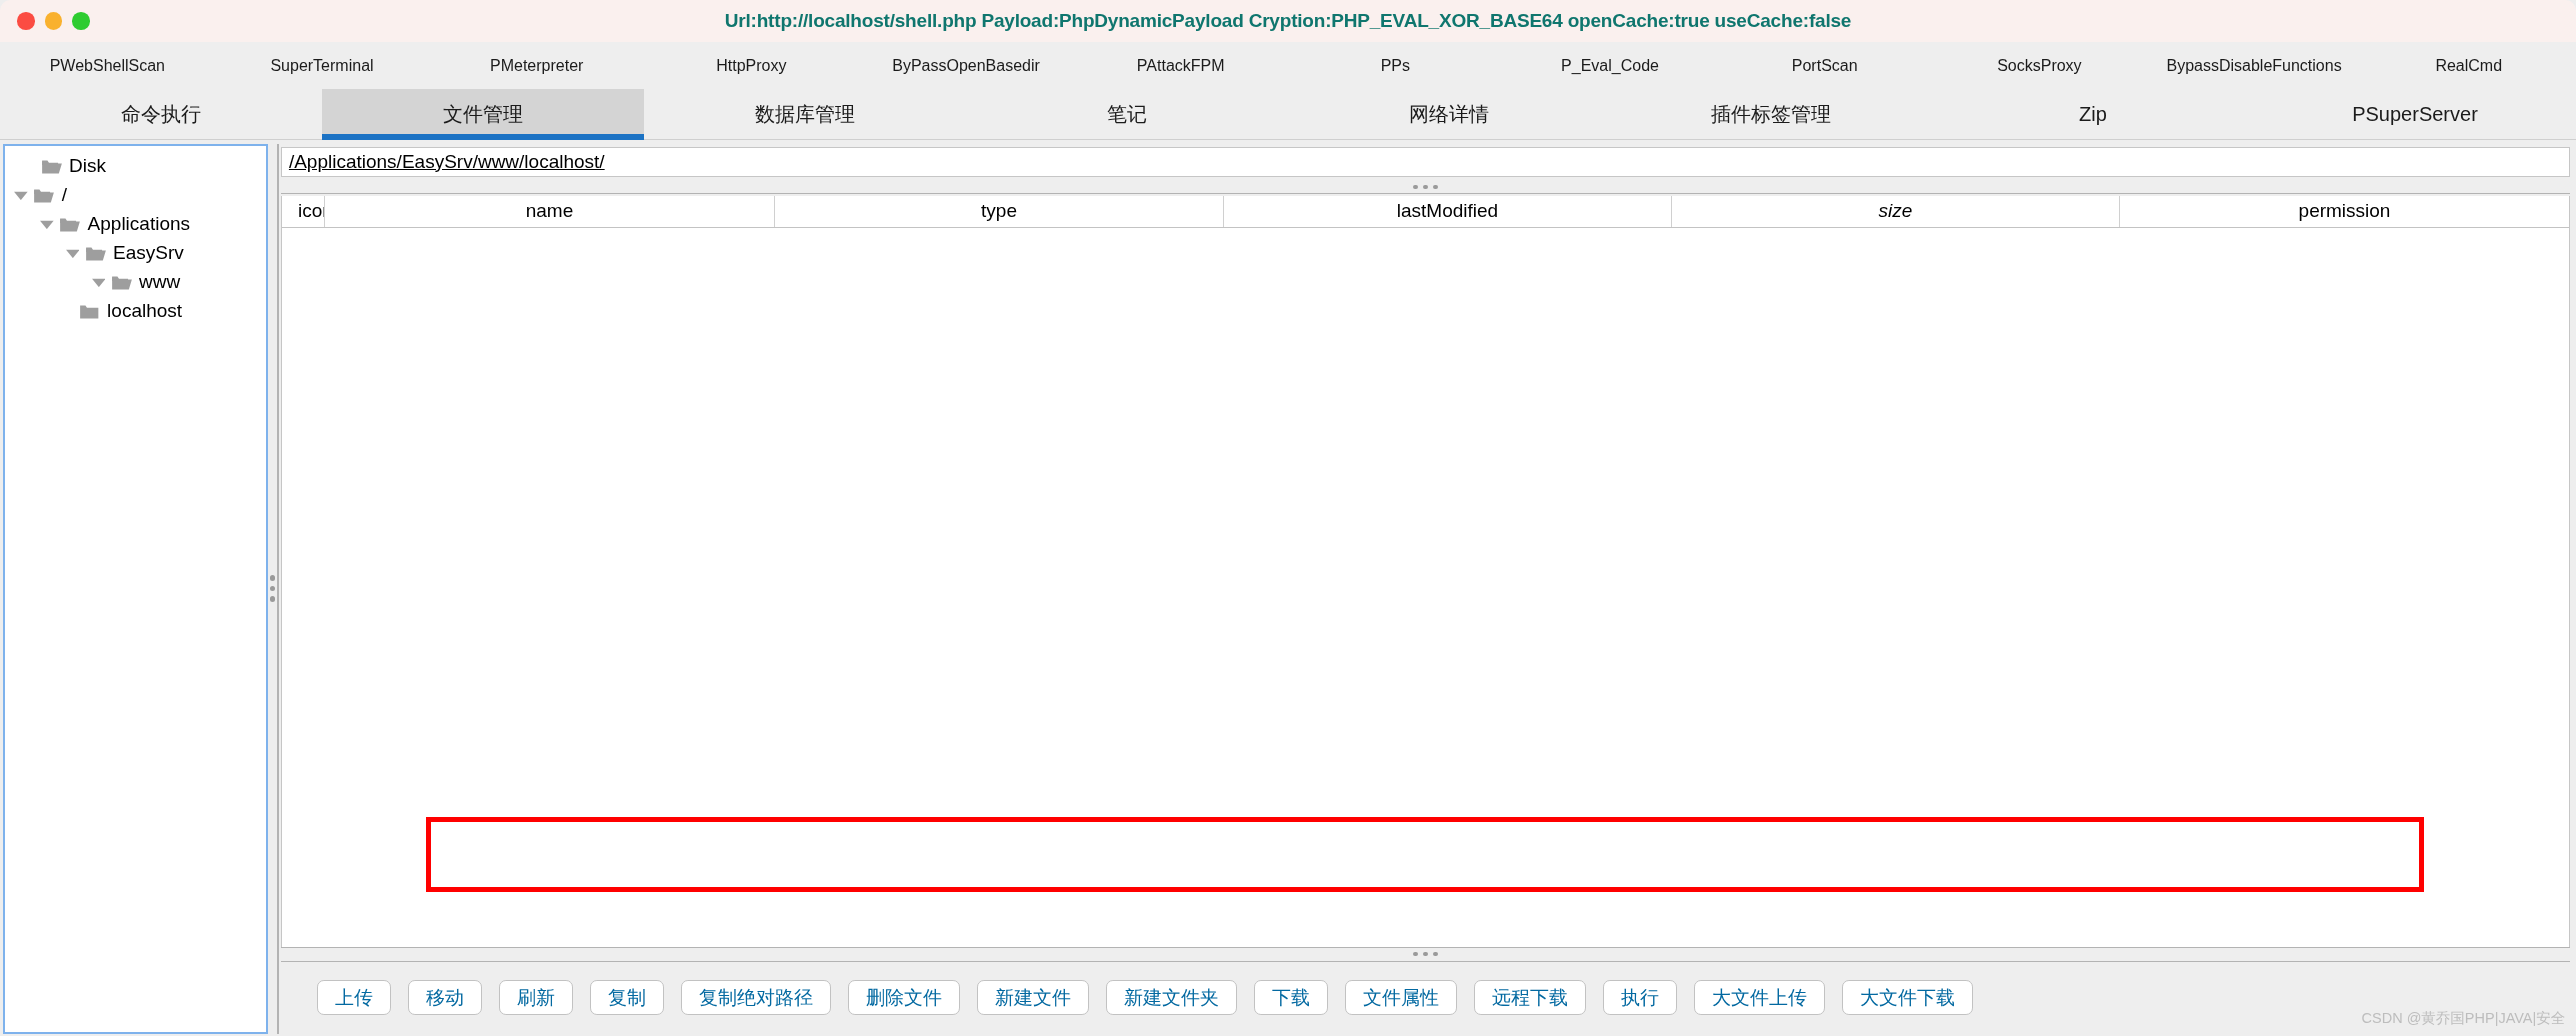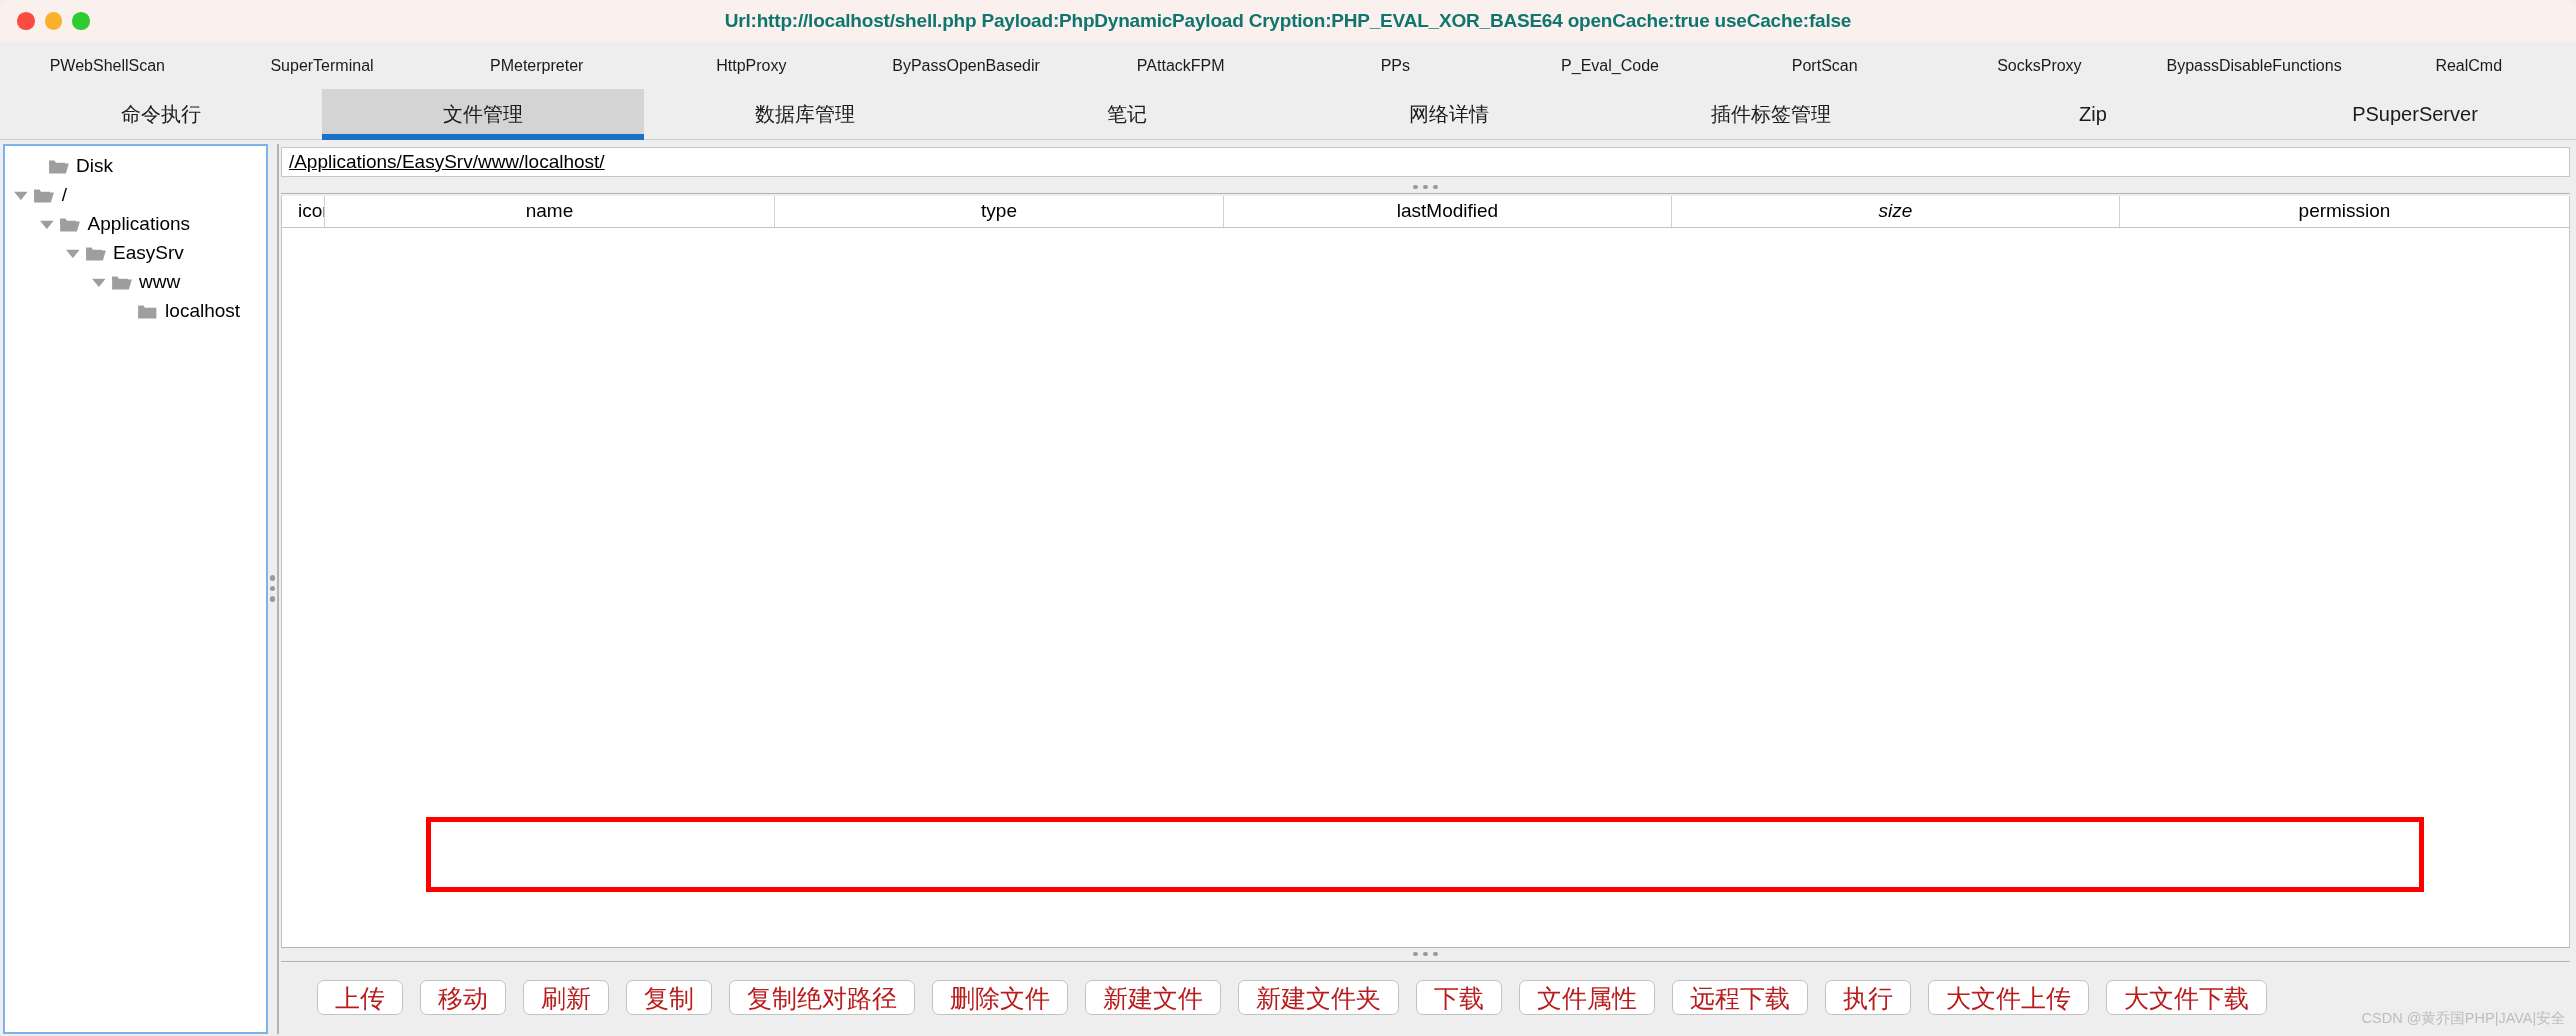--- a/index.html
+++ b/index.html
@@ -261,22 +261,22 @@
     background: #eeeeee;
     display: flex;
     align-items: center;
     padding-left: 36px;
     gap: 17px;
   }
   .btn {
     background: #ffffff;
     border: 1.5px solid #c2c2c2;
     border-radius: 6.9px;
-    font-size: 25px;
-    color: #b91c1c;
+    font-size: 19px;
+    color: #0369a1;
     font-family: "Liberation Sans", "DejaVu Sans", sans-serif;
     height: 35px;
     padding: 0 17px;
     white-space: nowrap;
     cursor: pointer;
     line-height: 32px;
   }
 
   
   .annot-box {
@@ -339,21 +339,21 @@
     <div class="tab2">插件标签管理</div>
     <div class="tab2">Zip</div>
     <div class="tab2">PSuperServer</div>
   </div>
 
   <div class="main">
 
     <div class="tree-panel">
       <div class="tree-inner">
 
-        <div class="tree-row" style="padding-left:19px">
+        <div class="tree-row" style="padding-left:12px">
           <span class="tw"></span>
           <span class="folder-ico">
             <svg width="20" height="15.2" viewBox="0 0 26 20">
               <path d="M0 3 L0 19 L22 19 L26 6 L8 6 L6 3 Z" fill="#9e9e9e"></path>
               <path d="M0 2 L7 2 L9 5 L21 5 L21 8 L0 8 Z" fill="#9e9e9e"></path>
             </svg>
           </span>
           <span class="tree-label">Disk</span>
         </div>
 
@@ -410,21 +410,21 @@
           </span>
           <span class="folder-ico">
             <svg width="20" height="15.2" viewBox="0 0 26 20">
               <path d="M0 3 L0 19 L22 19 L26 6 L8 6 L6 3 Z" fill="#9e9e9e"></path>
               <path d="M0 2 L7 2 L9 5 L21 5 L21 8 L0 8 Z" fill="#9e9e9e"></path>
             </svg>
           </span>
           <span class="tree-label">www</span>
         </div>
 
-        <div class="tree-row" style="padding-left:108px">
+        <div class="tree-row" style="padding-left:50px">
           <span class="tw"></span>
           <span class="folder-ico">
             <svg width="20" height="15.2" viewBox="0 0 26 20">
               <path d="M0 2 L7 2 L9 5 L24 5 L24 19 L0 19 Z" fill="#9e9e9e"></path>
             </svg>
           </span>
           <span class="tree-label">localhost</span>
         </div>
 
       </div>

